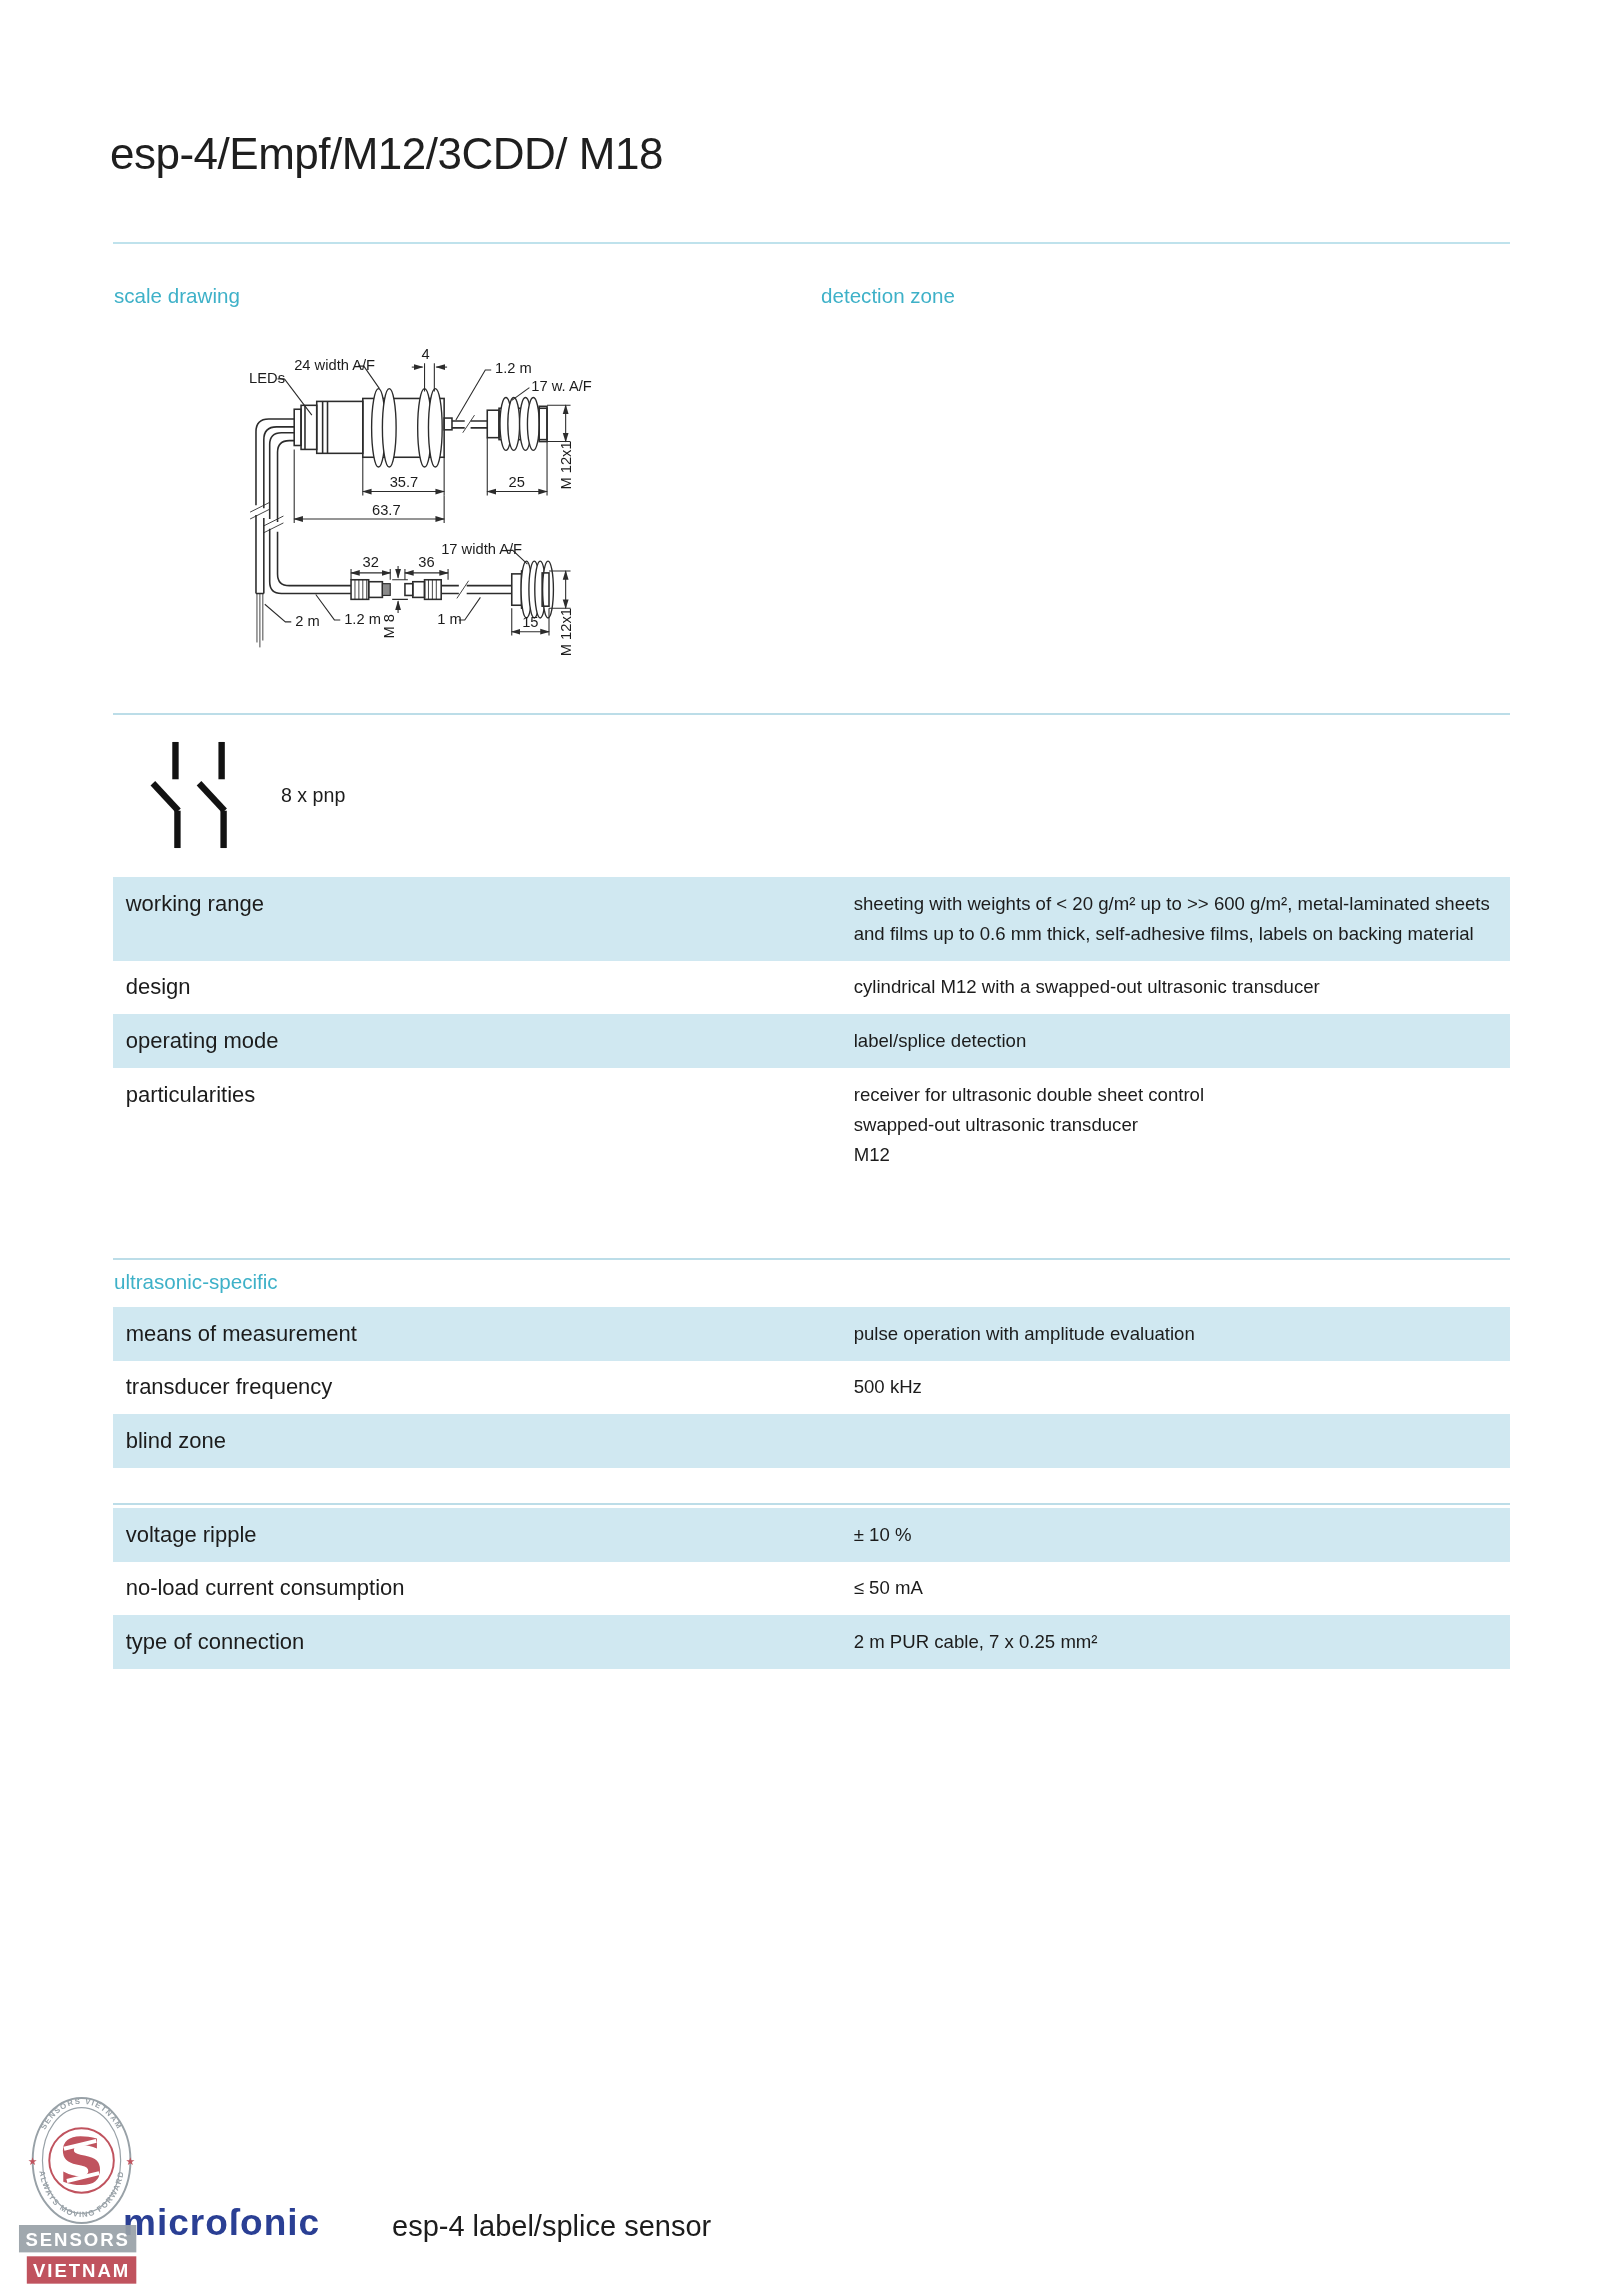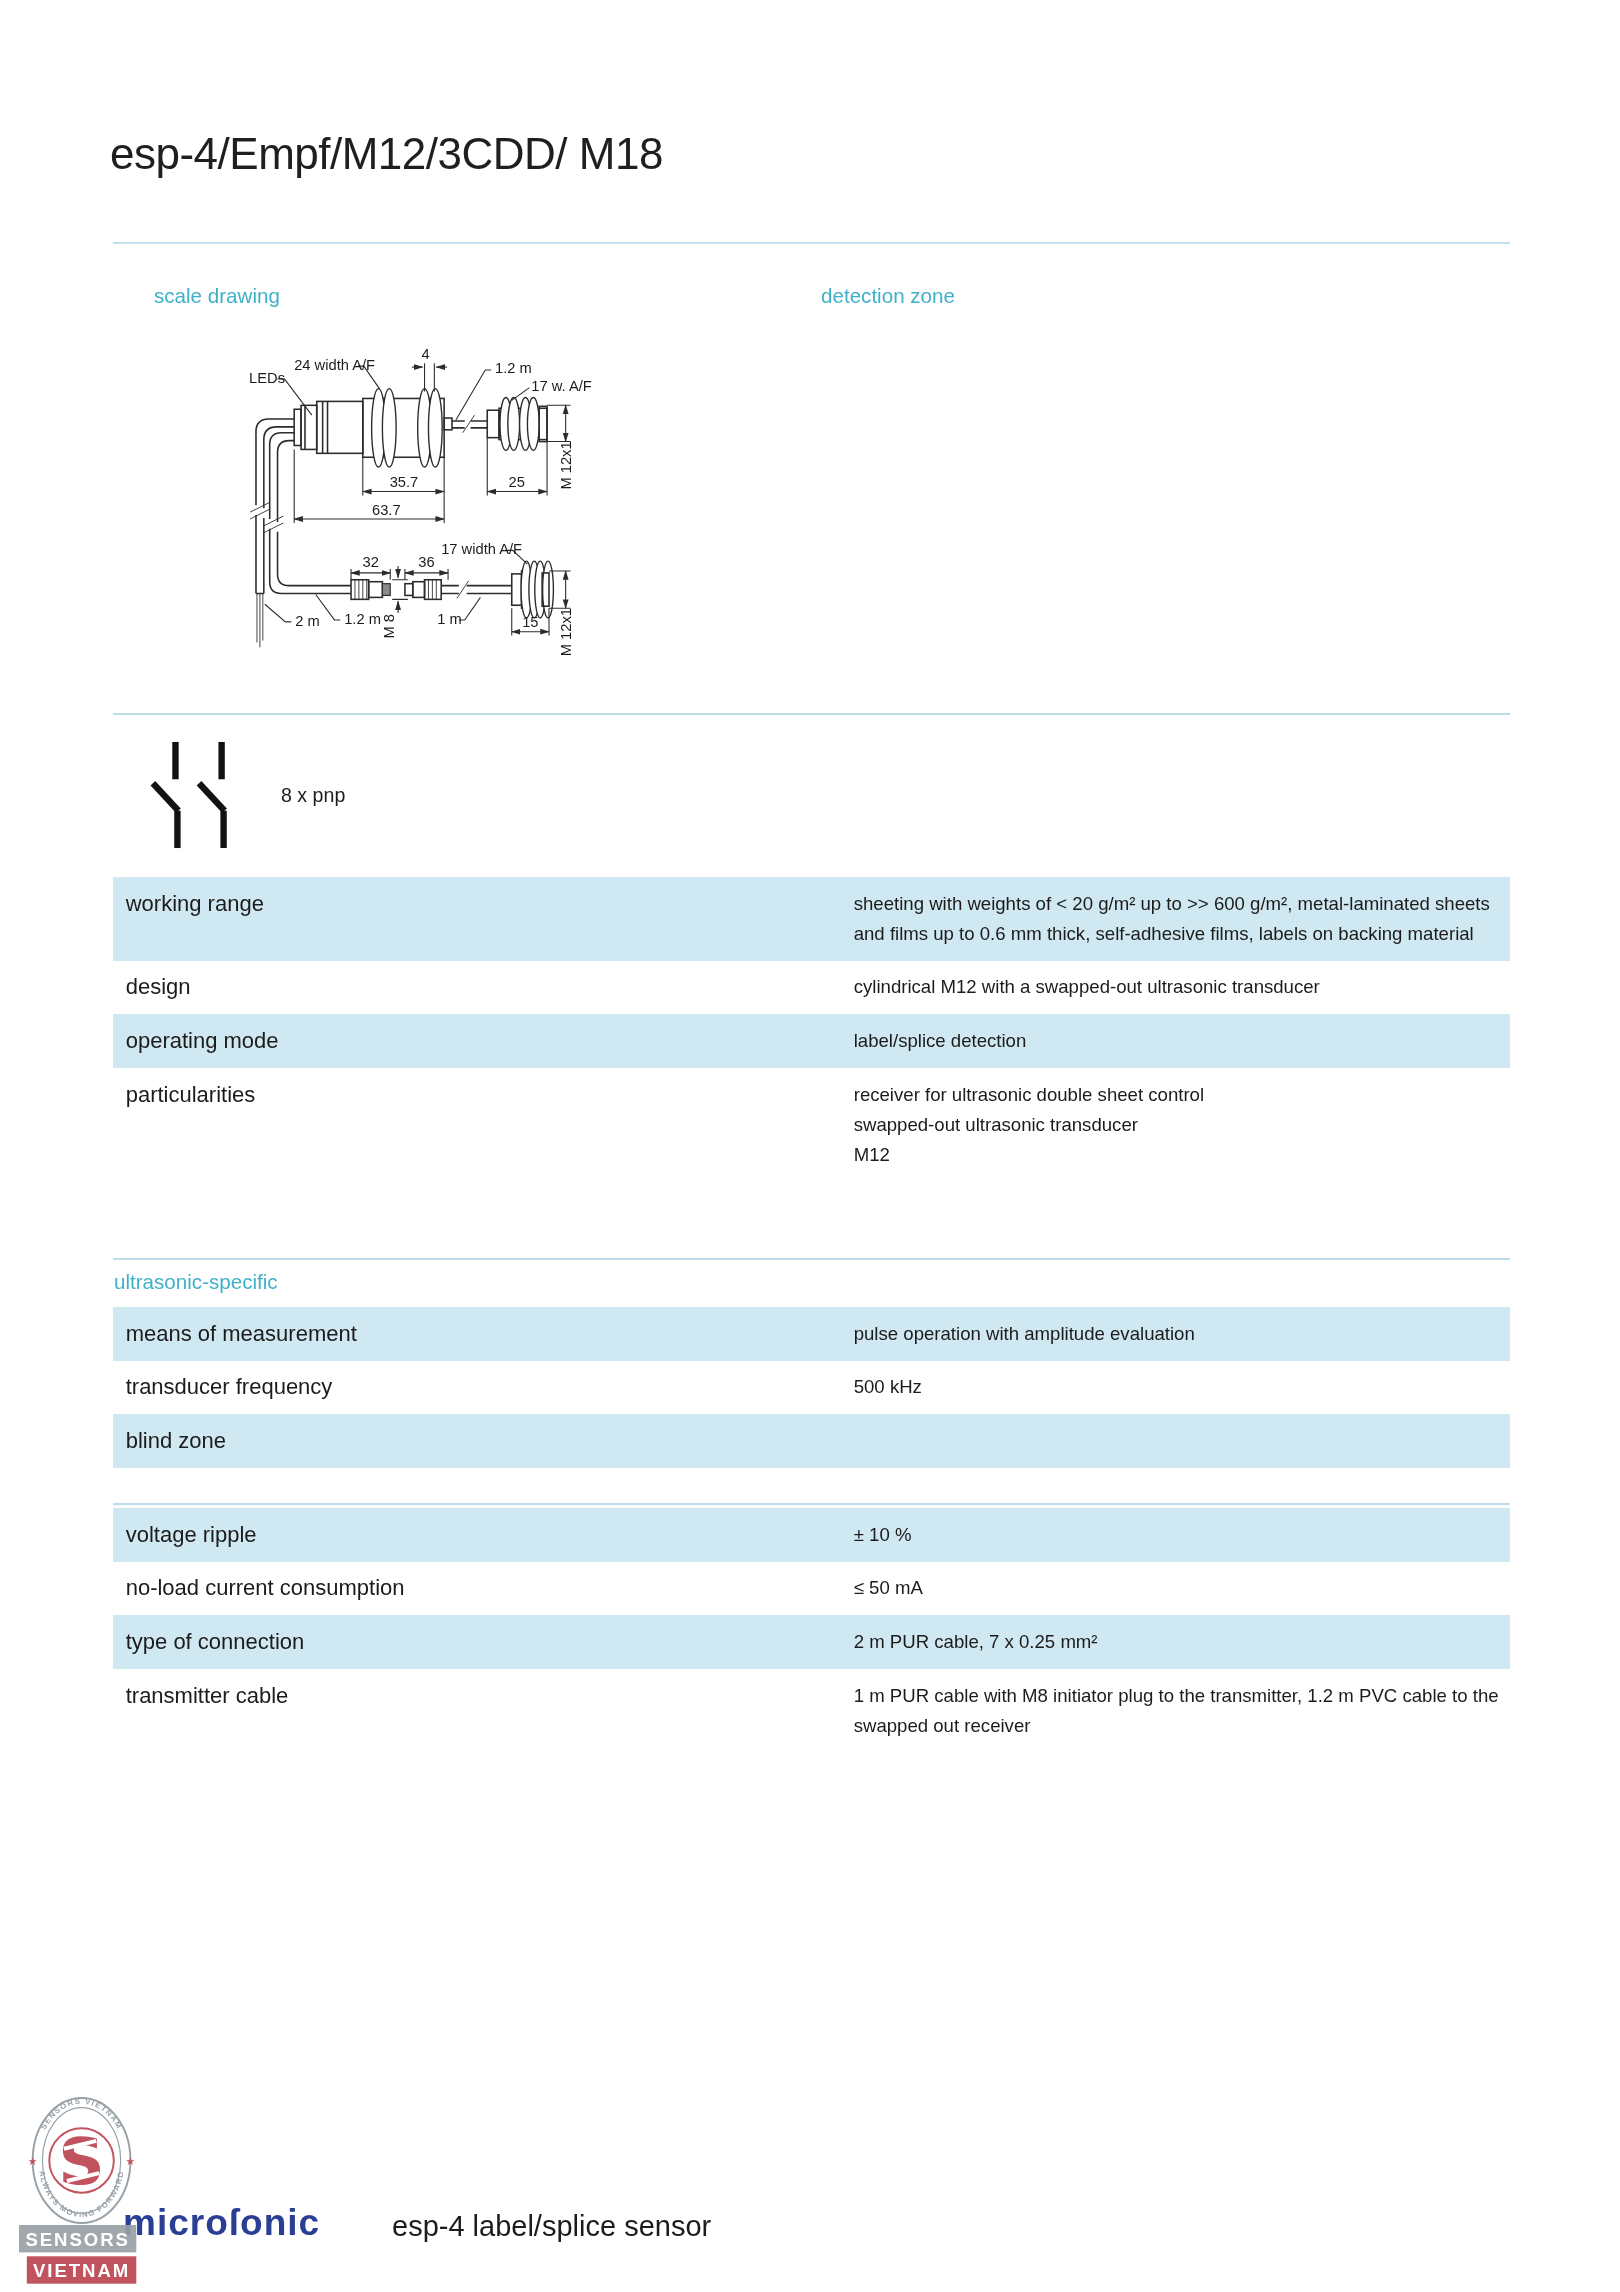--- a/index.html
+++ b/index.html
@@ -35,21 +35,21 @@
   .thin{stroke:#2c2c2c;stroke-width:0.9;fill:none;}
   .pnpline{stroke:#121212;stroke-width:6.5;fill:none;}
   .arcword{font-size:8px;letter-spacing:1.3px;fill:#98a1a7;font-weight:bold;}
 </style>
 </head>
 <body>
 
 <div class="abs page-title">esp-4/Empf/M12/3CDD/ M18</div>
 <div class="abs title-rule"></div>
 
-<div class="abs sec-head" style="left:114px;top:284px;margin-left:40px;">scale drawing</div>
+<div class="abs sec-head" style="left:114px;top:284px;">scale drawing</div>
 <div class="abs sec-head" style="left:821px;top:284px;">detection zone</div>
 
 <svg class="abs drawing-svg" width="608" height="392" viewBox="0 0 620 400">
   <defs>
     <marker id="arr" viewBox="0 0 10 6" refX="9" refY="3" markerWidth="9" markerHeight="6" orient="auto-start-reverse">
       <path d="M0,0L10,3L0,6z" fill="#2c2c2c"></path>
     </marker>
   </defs>
 
   <g>
@@ -223,24 +223,20 @@
     <div class="spec-value">± 10 %</div>
   </div>
   <div class="spec-row">
     <div class="spec-label">no-load current consumption</div>
     <div class="spec-value">≤ 50 mA</div>
   </div>
   <div class="spec-row">
     <div class="spec-label">type of connection</div>
     <div class="spec-value">2 m PUR cable, 7 x 0.25 mm²</div>
   </div>
-  <div class="spec-row">
-    <div class="spec-label">transmitter cable</div>
-    <div class="spec-value">1 m PUR cable with M8 initiator plug to the transmitter, 1.2 m PVC cable to the swapped out receiver</div>
-  </div>
 </div>
 
 <div class="abs brand">microſonic</div>
 <div class="abs product">esp-4 label/splice sensor</div>
 
 <svg class="abs stamp-svg" width="132" height="211" viewBox="0 0 135 215">
   <ellipse cx="65" cy="86" rx="50" ry="64" fill="#ffffff" stroke="#98a1a7" stroke-width="2"></ellipse>
   <ellipse cx="65" cy="86" rx="40" ry="54" fill="none" stroke="#98a1a7" stroke-width="1.2"></ellipse>
   <path id="tp-top" d="M 21,86 A 44,58 0 0 1 109,86" fill="none"></path>
   <path id="tp-bot" d="M 21,86 A 44,58 0 0 0 109,86" fill="none"></path>

